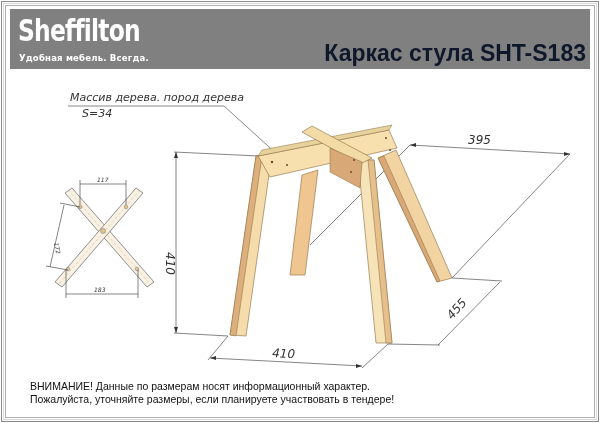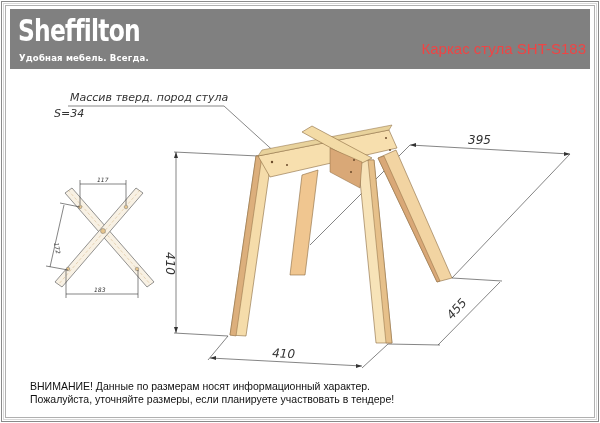--- a/index.html
+++ b/index.html
@@ -3,21 +3,21 @@
 <meta charset="utf-8">
 <style>
   html,body{margin:0;padding:0;background:#fff;}
   body{width:600px;height:423px;position:relative;overflow:hidden;font-family:"Liberation Sans",sans-serif;}
   .frame-outer{position:absolute;left:1px;top:1px;width:596px;height:419px;border:1px solid #8a8a8a;}
   .frame-inner{position:absolute;left:5px;top:5px;width:588px;height:411px;border:1px solid #b0b0b0;}
   .frame-shadow{position:absolute;left:3px;top:3px;width:592px;height:415px;border:1px solid #d8d8d8;}
   .header{position:absolute;left:10px;top:9px;width:580px;height:60px;background:#808080;}
   .logo{position:absolute;left:18px;top:16px;color:#fff;font-weight:bold;font-size:30px;letter-spacing:-1px;font-family:"DejaVu Sans",sans-serif;transform:scaleX(0.78);transform-origin:left top;line-height:30px;}
   .tagline{position:absolute;left:19px;top:52px;color:#fff;font-size:9.5px;font-weight:bold;letter-spacing:0.2px;font-family:"DejaVu Sans",sans-serif;transform:scaleX(0.9);transform-origin:left top;}
-  .title{position:absolute;right:14px;top:40px;color:#ef4444;font-size:15px;font-weight:normal;font-family:"Liberation Sans",sans-serif;}
+  .title{position:absolute;right:14px;top:40px;color:#0f172a;font-size:23px;font-weight:bold;font-family:"Liberation Sans",sans-serif;}
   .drawing{position:absolute;left:0;top:0;}
   .dimtxt{font-family:"DejaVu Sans",sans-serif;font-style:italic;fill:#333;}
   .note{position:absolute;left:30px;font-size:10.5px;color:#111;font-family:"Liberation Sans",sans-serif;}
   .note1{top:380px;}
   .note2{top:393px;}
   .label-text{position:absolute;font-family:"DejaVu Sans",sans-serif;font-style:italic;color:#333;font-size:11px;}
 </style>
 </head>
 <body>
 
@@ -125,17 +125,17 @@
       <circle cx="354" cy="160" r="1"></circle>
       <circle cx="351" cy="172" r="1"></circle>
     </g>
     <text class="dimtxt" x="0" y="0" font-size="12" transform="translate(166,252) rotate(90)">410</text>
     <text class="dimtxt" x="272" y="357" font-size="12" transform="rotate(3,272,357)">410</text>
     <text class="dimtxt" x="0" y="0" font-size="12" transform="translate(452,320) rotate(-48)">455</text>
     <text class="dimtxt" x="468" y="144" font-size="12">395</text>
   </g>
 </svg>
 
-<div class="label-text" style="left:70px;top:91px;">Массив тверд. пород стула</div>
-<div class="label-text" style="left:54px;top:107px;">S=34</div>
+<div class="label-text" style="left:70px;top:91px;">Массив дерева. пород дерева</div>
+<div class="label-text" style="left:82px;top:107px;">S=34</div>
 
 <div class="note note1">ВНИМАНИЕ! Данные по размерам носят информационный характер.</div>
 <div class="note note2">Пожалуйста, уточняйте размеры, если планируете участвовать в тендере!</div>
 
 </body></html>

